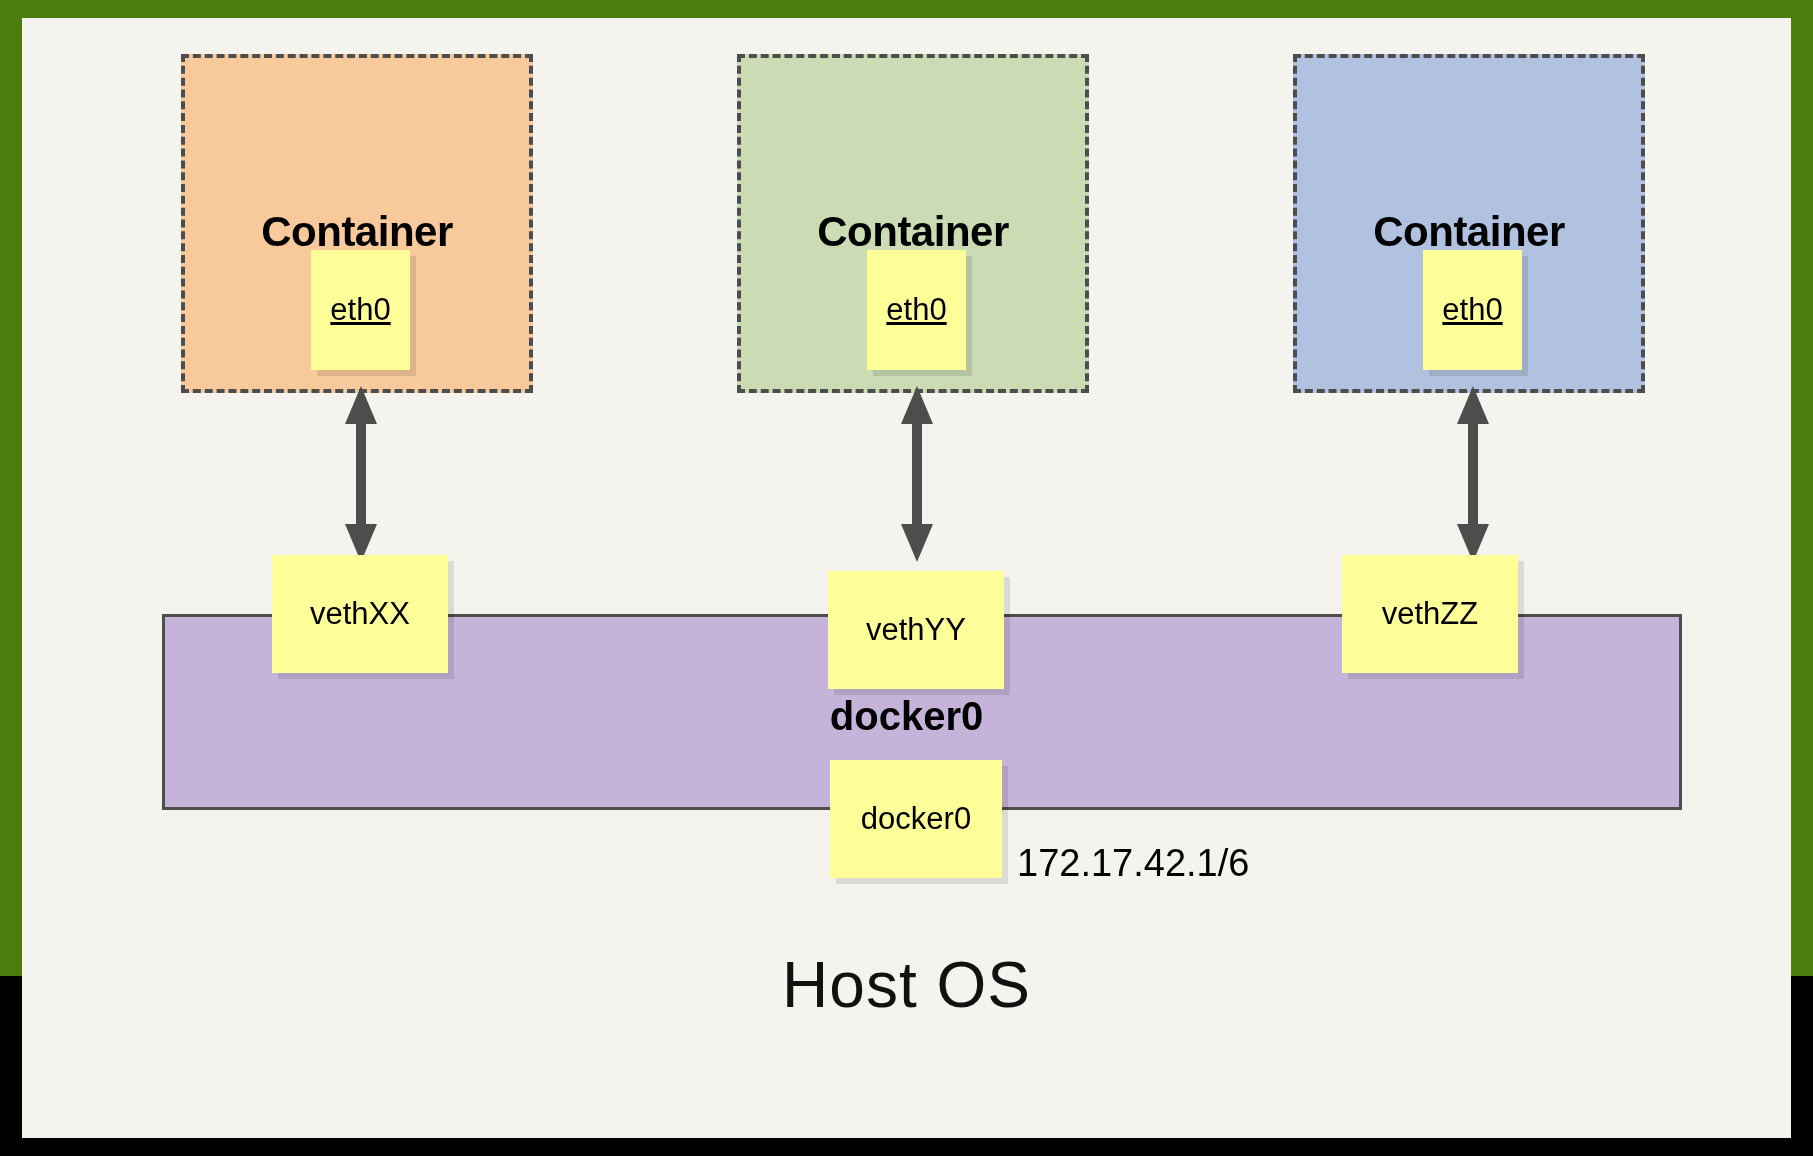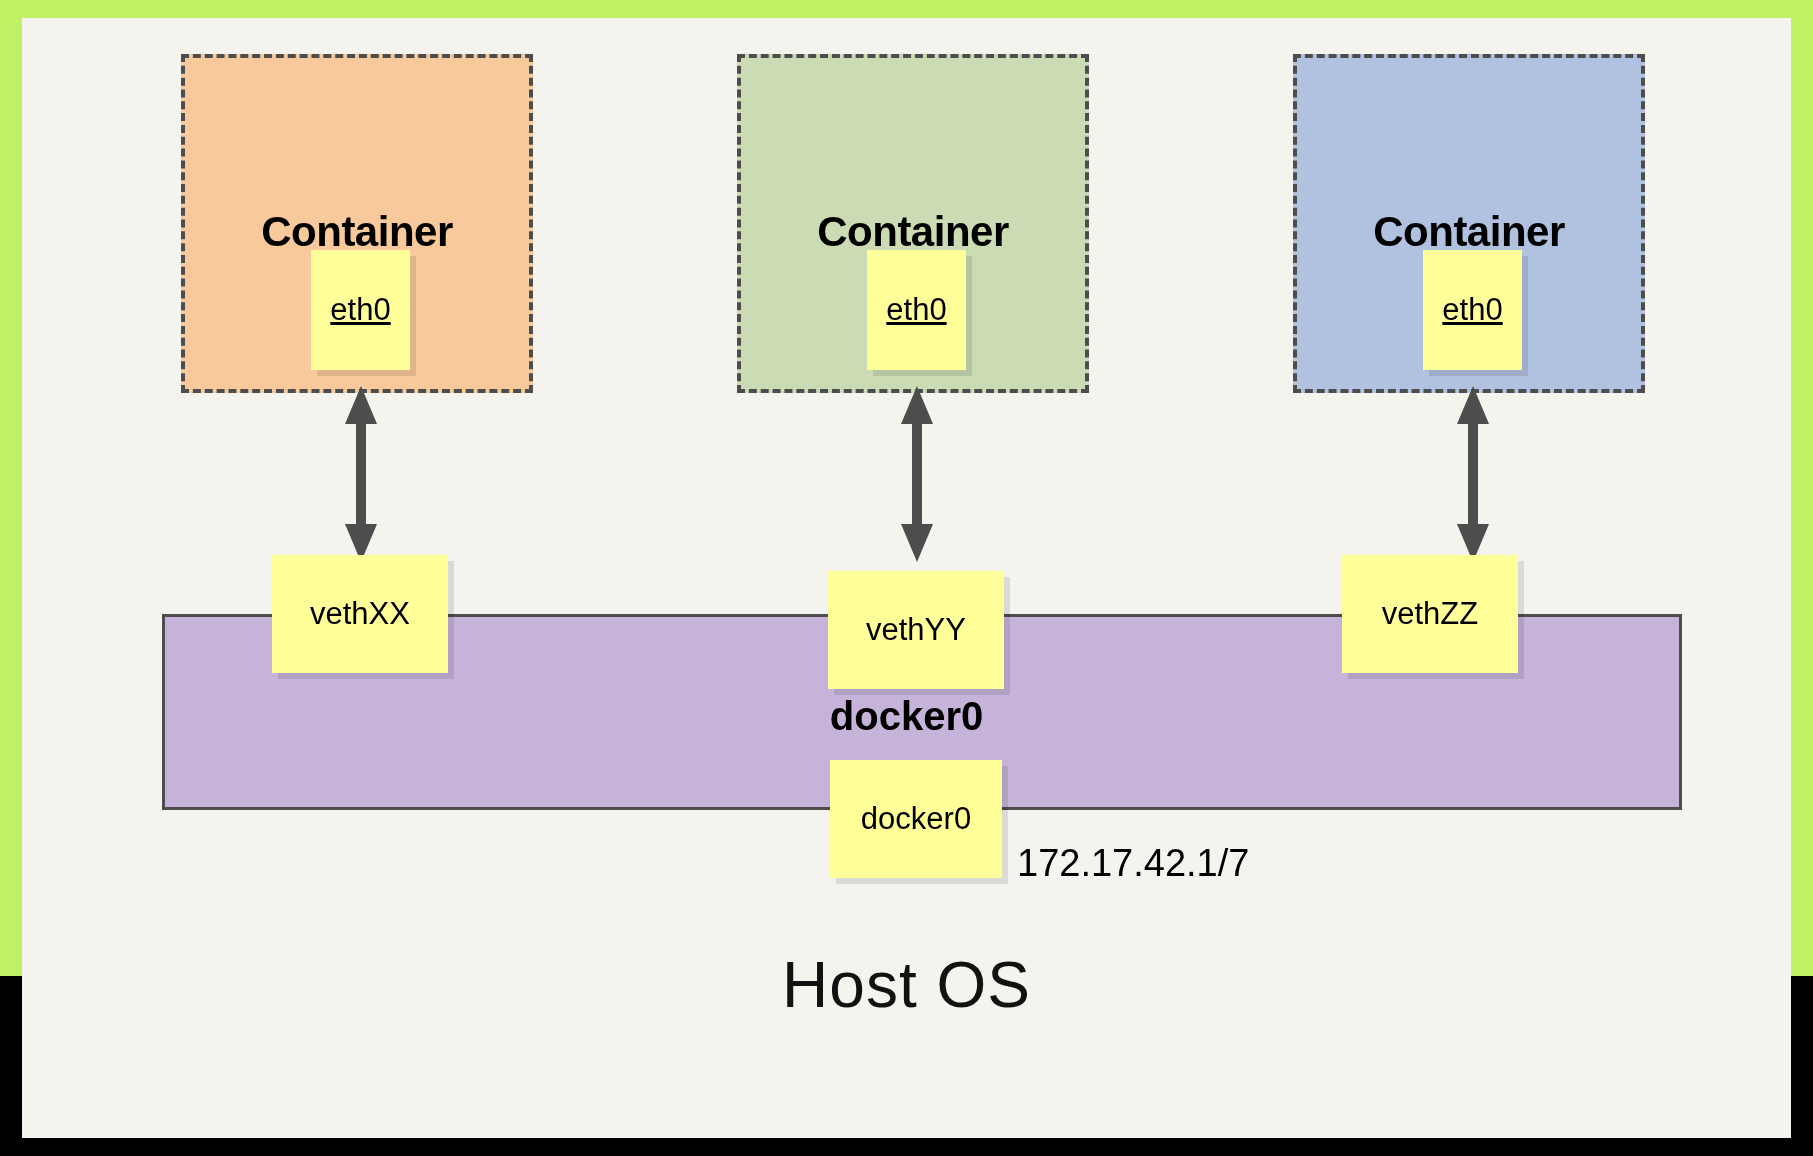--- a/index.html
+++ b/index.html
@@ -11,21 +11,21 @@
     width: 1813px;
     height: 1156px;
     font-family: "Liberation Sans", sans-serif;
     overflow: hidden;
   }
 
   #canvas {
     position: relative;
     width: 1813px;
     height: 976px;
-    background: #bef264;
+    background: #4d7c0f;
     box-sizing: border-box;
   }
 
   
   #stage {
     position: absolute;
     left: 22px;
     top: 18px;
     width: 1769px;
     height: 1120px;
@@ -209,18 +209,18 @@
     <div class="note veth-note" id="veth-2">
       <span>vethYY</span>
     </div>
     <div class="note veth-note" id="veth-3">
       <span>vethZZ</span>
     </div>
 
     <div class="note" id="docker0-note">
       <span>docker0</span>
     </div>
-    <div id="docker0-ip">172.17.42.1/7</div>
+    <div id="docker0-ip">172.17.42.1/6</div>
 
     <div id="host-os">Host OS</div>
 
   </div>
 </div>
 
 </body></html>

